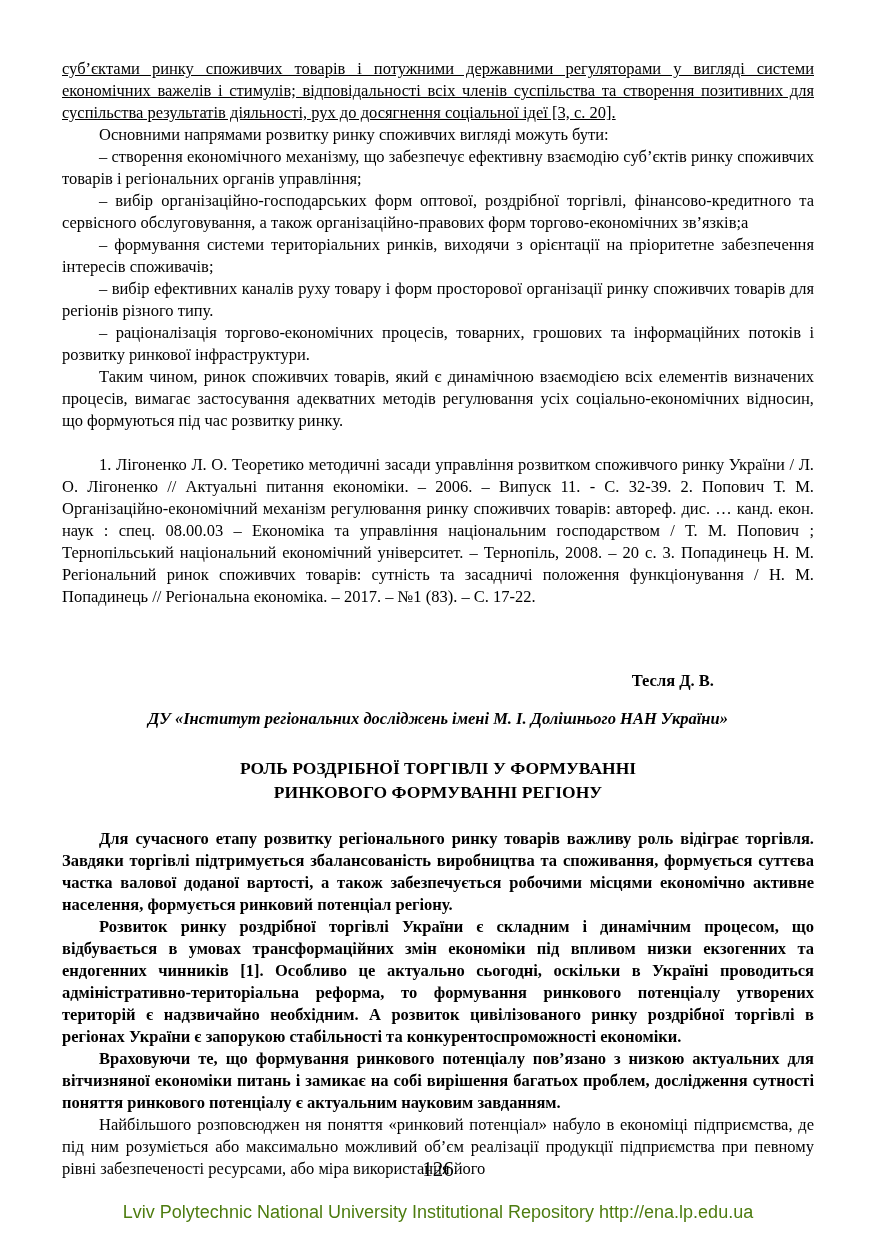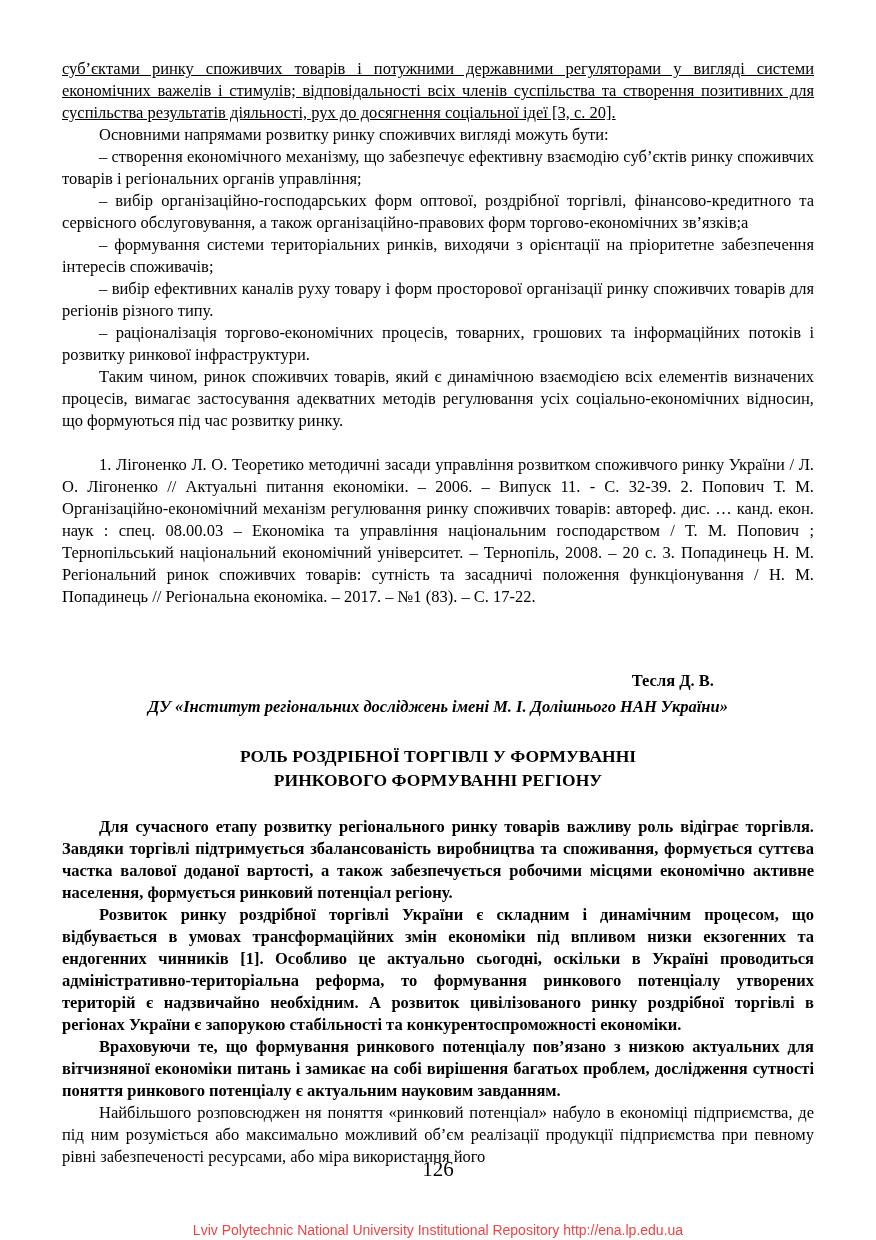--- a/index.html
+++ b/index.html
@@ -33,21 +33,21 @@
   }
   .author {
     margin: 62px 0 0 0;
     font-size: 16.5px;
     line-height: 22px;
     font-weight: bold;
     text-align: right;
     padding-right: 100px;
   }
   .affiliation {
-    margin: 4px;
+    margin: 16px;
     font-size: 16.5px;
     line-height: 22px;
     font-weight: bold;
     font-style: italic;
     text-align: center;
   }
   .title {
     margin: 26px 0 0 0;
     font-size: 17.5px;
     line-height: 24px;
@@ -59,27 +59,27 @@
   .pageno {
     position: absolute;
     left: 0; bottom: 61px;
     width: 100%;
     text-align: center;
     font-size: 21px;
     line-height: 20px;
   }
   .footer {
     position: absolute;
-    left: 0; bottom: 0;
+    left: 0; bottom: 18px;
     width: 100%;
     text-align: center;
     font-family: "Liberation Sans", sans-serif;
-    font-size: 14px;
+    font-size: 18px;
     line-height: 20px;
-    color: #ef4444;
+    color: #4d7c0f;
   }
 </style>
 </head>
 <body>
 
 <div class="page">
 
   <div>
     <p class="para first">суб’єктами ринку споживчих товарів і потужними державними регуляторами у вигляді системи економічних важелів і стимулів; відповідальності всіх членів суспільства та створення позитивних для суспільства результатів діяльності, рух до досягнення соціальної ідеї [3, с. 20].</p>
     <p class="para">Основними напрямами розвитку ринку споживчих вигляді можуть бути:</p>

